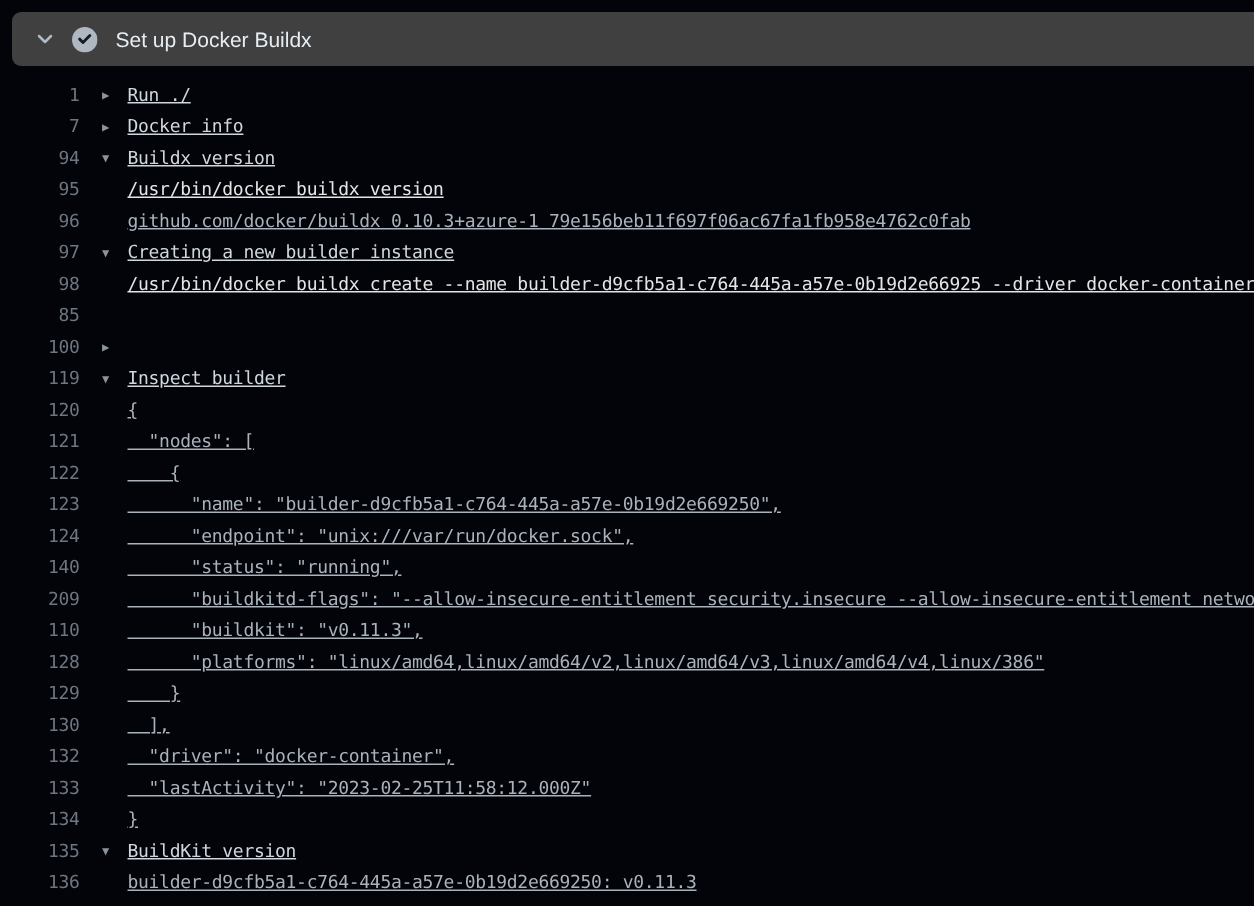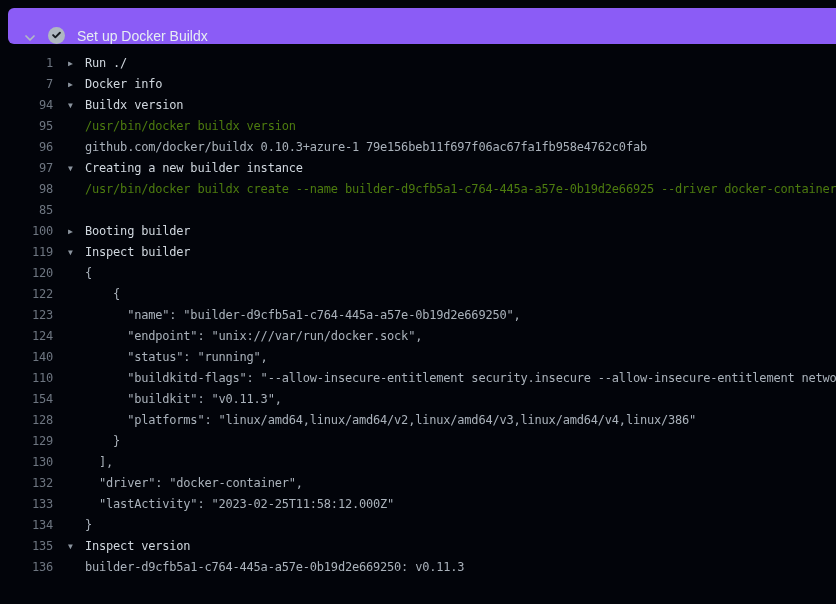--- a/index.html
+++ b/index.html
@@ -3,22 +3,22 @@
 <meta charset="utf-8">
 <style>
   html,body{margin:0;padding:0;background:#02040a;}
   body{
     width:836px;height:604px;overflow:hidden;position:relative;
     font-family:"Liberation Sans", sans-serif;
   }
   
   .step-header{
     position:absolute;left:8px;right:0;top:8px;height:36px;
-    background:#8b5cf6;border-radius:6px 0 0 6px;
-    display:flex;align-items:flex-end;padding-left:16px;box-sizing:border-box;
+    background:#404040;border-radius:6px 0 0 6px;
+    display:flex;align-items:center;padding-left:16px;box-sizing:border-box;
     cursor:pointer;
   }
   .chev{display:flex;align-items:center;flex:0 0 auto;}
   .check{display:flex;align-items:center;flex:0 0 auto;margin-left:12px;}
   .step-title{
     margin-left:12px;color:#e6edf3;font-size:14px;font-weight:400;
     white-space:nowrap;
   }
   
   .log{
@@ -30,23 +30,23 @@
   }
   .row{height:21px;line-height:21px;white-space:pre;display:flex;}
   .num{
     flex:0 0 53px;width:53px;text-align:right;color:#6e7681;
     user-select:none;cursor:pointer;
   }
   .arrow{
     flex:0 0 17px;width:17px;margin-left:15px;color:#8b949e;
     font-size:8px;text-align:left;display:inline-block;
   }
-  .txt{color:#aab2bb;}
+  .txt{color:#aab2bb;text-decoration:underline;}
   .row.group-collapsed .txt,.row.group-expanded .txt{color:#d0d7de;}
-  .row.command .txt{color:#4d7c0f;}
+  .row.command .txt{color:#e5e5e5;}
   .row.group-collapsed,.row.group-expanded{cursor:pointer;}
 </style>
 </head>
 <body>
 
 <div class="step-header">
   <span class="chev">
     <svg width="12" height="12" viewBox="0 0 12 12">
       <path d="M2 4 L6 8 L10 4" stroke="#b1bac4" stroke-width="1.7" fill="none" stroke-linecap="round" stroke-linejoin="round"></path>
     </svg>
@@ -62,30 +62,31 @@
 
 <div class="log" id="log">
     <div class="row group-collapsed"><span class="num">1</span><span class="arrow">▶</span><span class="txt">Run ./</span></div>
     <div class="row group-collapsed"><span class="num">7</span><span class="arrow">▶</span><span class="txt">Docker info</span></div>
     <div class="row group-expanded"><span class="num">94</span><span class="arrow">▼</span><span class="txt">Buildx version</span></div>
     <div class="row command"><span class="num">95</span><span class="arrow"></span><span class="txt">/usr/bin/docker buildx version</span></div>
     <div class="row output"><span class="num">96</span><span class="arrow"></span><span class="txt">github.com/docker/buildx 0.10.3+azure-1 79e156beb11f697f06ac67fa1fb958e4762c0fab</span></div>
     <div class="row group-expanded"><span class="num">97</span><span class="arrow">▼</span><span class="txt">Creating a new builder instance</span></div>
     <div class="row command"><span class="num">98</span><span class="arrow"></span><span class="txt">/usr/bin/docker buildx create --name builder-d9cfb5a1-c764-445a-a57e-0b19d2e66925 --driver docker-container</span></div>
     <div class="row output"><span class="num">85</span><span class="arrow"></span></div>
-    <div class="row group-collapsed"><span class="num">100</span><span class="arrow">▶</span><span class="txt">Booting builder</span></div>
+    <div class="row group-collapsed"><span class="num">100</span><span class="arrow">▶</span></div>
     <div class="row group-expanded"><span class="num">119</span><span class="arrow">▼</span><span class="txt">Inspect builder</span></div>
     <div class="row output"><span class="num">120</span><span class="arrow"></span><span class="txt">{</span></div>
+    <div class="row output"><span class="num">121</span><span class="arrow"></span><span class="txt">  "nodes": [</span></div>
     <div class="row output"><span class="num">122</span><span class="arrow"></span><span class="txt">    {</span></div>
     <div class="row output"><span class="num">123</span><span class="arrow"></span><span class="txt">      "name": "builder-d9cfb5a1-c764-445a-a57e-0b19d2e669250",</span></div>
     <div class="row output"><span class="num">124</span><span class="arrow"></span><span class="txt">      "endpoint": "unix:///var/run/docker.sock",</span></div>
     <div class="row output"><span class="num">140</span><span class="arrow"></span><span class="txt">      "status": "running",</span></div>
-    <div class="row output"><span class="num">110</span><span class="arrow"></span><span class="txt">      "buildkitd-flags": "--allow-insecure-entitlement security.insecure --allow-insecure-entitlement network.host",</span></div>
-    <div class="row output"><span class="num">154</span><span class="arrow"></span><span class="txt">      "buildkit": "v0.11.3",</span></div>
+    <div class="row output"><span class="num">209</span><span class="arrow"></span><span class="txt">      "buildkitd-flags": "--allow-insecure-entitlement security.insecure --allow-insecure-entitlement network.host",</span></div>
+    <div class="row output"><span class="num">110</span><span class="arrow"></span><span class="txt">      "buildkit": "v0.11.3",</span></div>
     <div class="row output"><span class="num">128</span><span class="arrow"></span><span class="txt">      "platforms": "linux/amd64,linux/amd64/v2,linux/amd64/v3,linux/amd64/v4,linux/386"</span></div>
     <div class="row output"><span class="num">129</span><span class="arrow"></span><span class="txt">    }</span></div>
     <div class="row output"><span class="num">130</span><span class="arrow"></span><span class="txt">  ],</span></div>
     <div class="row output"><span class="num">132</span><span class="arrow"></span><span class="txt">  "driver": "docker-container",</span></div>
     <div class="row output"><span class="num">133</span><span class="arrow"></span><span class="txt">  "lastActivity": "2023-02-25T11:58:12.000Z"</span></div>
     <div class="row output"><span class="num">134</span><span class="arrow"></span><span class="txt">}</span></div>
-    <div class="row group-expanded"><span class="num">135</span><span class="arrow">▼</span><span class="txt">Inspect version</span></div>
+    <div class="row group-expanded"><span class="num">135</span><span class="arrow">▼</span><span class="txt">BuildKit version</span></div>
     <div class="row output"><span class="num">136</span><span class="arrow"></span><span class="txt">builder-d9cfb5a1-c764-445a-a57e-0b19d2e669250: v0.11.3</span></div>
   </div>
 
 </body></html>

